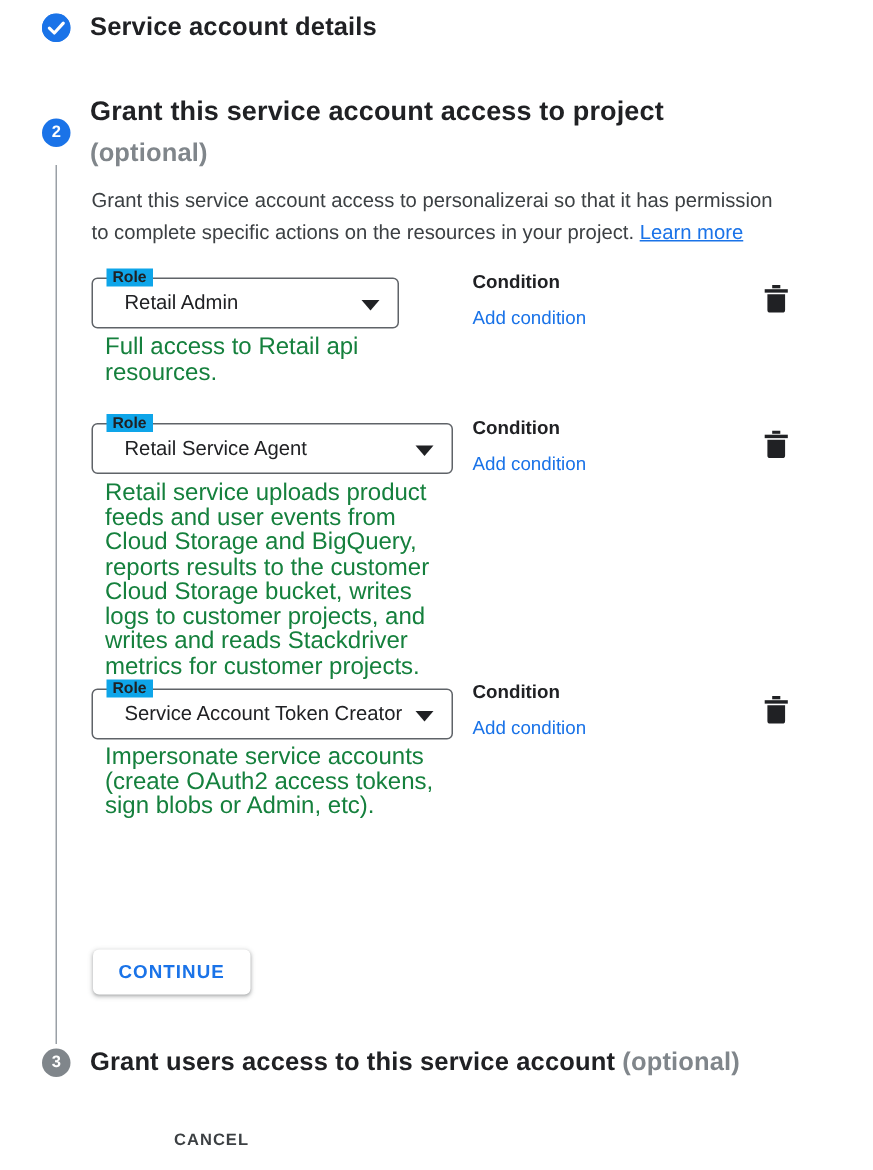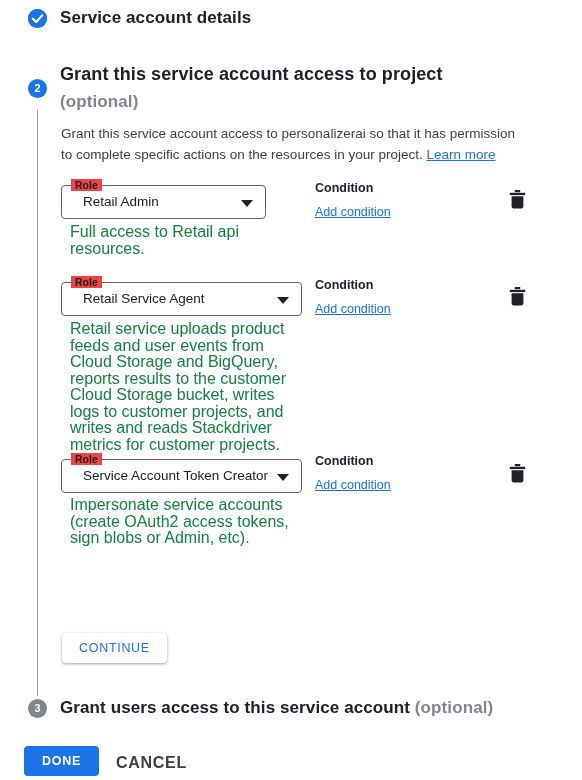--- a/index.html
+++ b/index.html
@@ -75,21 +75,21 @@
     position: absolute;
     left: 61px;
     height: 34px;
     border: 1px solid #5f6368;
     border-radius: 4px;
     background: #ffffff;
   }
   .select .legend {
     position: absolute;
     top: -7px; left: 9px;
-    background: #ef4444;
+    background: #0ea5e9;
     padding: 0 4px;
     font-size: 10.5px; font-weight: bold;
     color: #202124; line-height: 12px;
   }
   .select .value {
     position: absolute;
     left: 21px; top: 8px;
     font-size: 13.5px; color: #202124;
     white-space: nowrap;
   }
@@ -109,21 +109,20 @@
   }
 
   
   .cond-label {
     position: absolute; left: 315px;
     font-size: 12.5px; font-weight: bold; color: #202124;
   }
   .cond-link {
     position: absolute; left: 315px;
     font-size: 12.5px; color: #1a73e8;
-    text-decoration: underline;
     cursor: pointer;
   }
 
   
   .trash {
     position: absolute; left: 509px;
     width: 17px; height: 19px;
     cursor: pointer;
   }
 
@@ -150,42 +149,42 @@
   
   .continue-btn {
     position: absolute; left: 62px; top: 633px;
     padding: 8px 17px;
     background: #ffffff;
     border: none;
     border-radius: 4px;
     box-shadow: 0 1px 2px 0 rgba(60,64,67,.30), 0 1px 3px 1px rgba(60,64,67,.15);
     color: #1a73e8;
     font-family: "Liberation Sans", sans-serif;
-    font-size: 12.5px; font-weight: normal; letter-spacing: 0.7px;
+    font-size: 12.5px; font-weight: bold; letter-spacing: 0.7px;
     cursor: pointer;
   }
 
   
   .done-btn {
     position: absolute; left: 24px; top: 746px;
     padding: 8px 18px;
     background: #1a73e8;
     border: none; border-radius: 4px;
     color: #ffffff;
     font-family: "Liberation Sans", sans-serif;
     font-size: 12.5px; font-weight: bold; letter-spacing: 0.7px;
     cursor: pointer;
   }
   .cancel-btn {
     position: absolute; left: 106px; top: 746px;
     padding: 8px 10px;
     background: transparent; border: none;
     color: #3c4043;
     font-family: "Liberation Sans", sans-serif;
-    font-size: 16px; font-weight: bold; letter-spacing: 0.7px;
+    font-size: 11px; font-weight: bold; letter-spacing: 0.7px;
     cursor: pointer;
   }
 </style>
 </head>
 <body>
 
 <div class="page">
 
   <div class="rail"></div>
 
@@ -262,16 +261,15 @@
 
 
   <button class="continue-btn">CONTINUE</button>
 
   <div class="badge pending">3</div>
   <div class="step3-title">
     <span>Grant users access to this service account</span>
     <span class="opt">(optional)</span>
   </div>
 
-  <button class="done-btn">DONE</button>
   <button class="cancel-btn">CANCEL</button>
 
 </div>
 
 </body></html>

